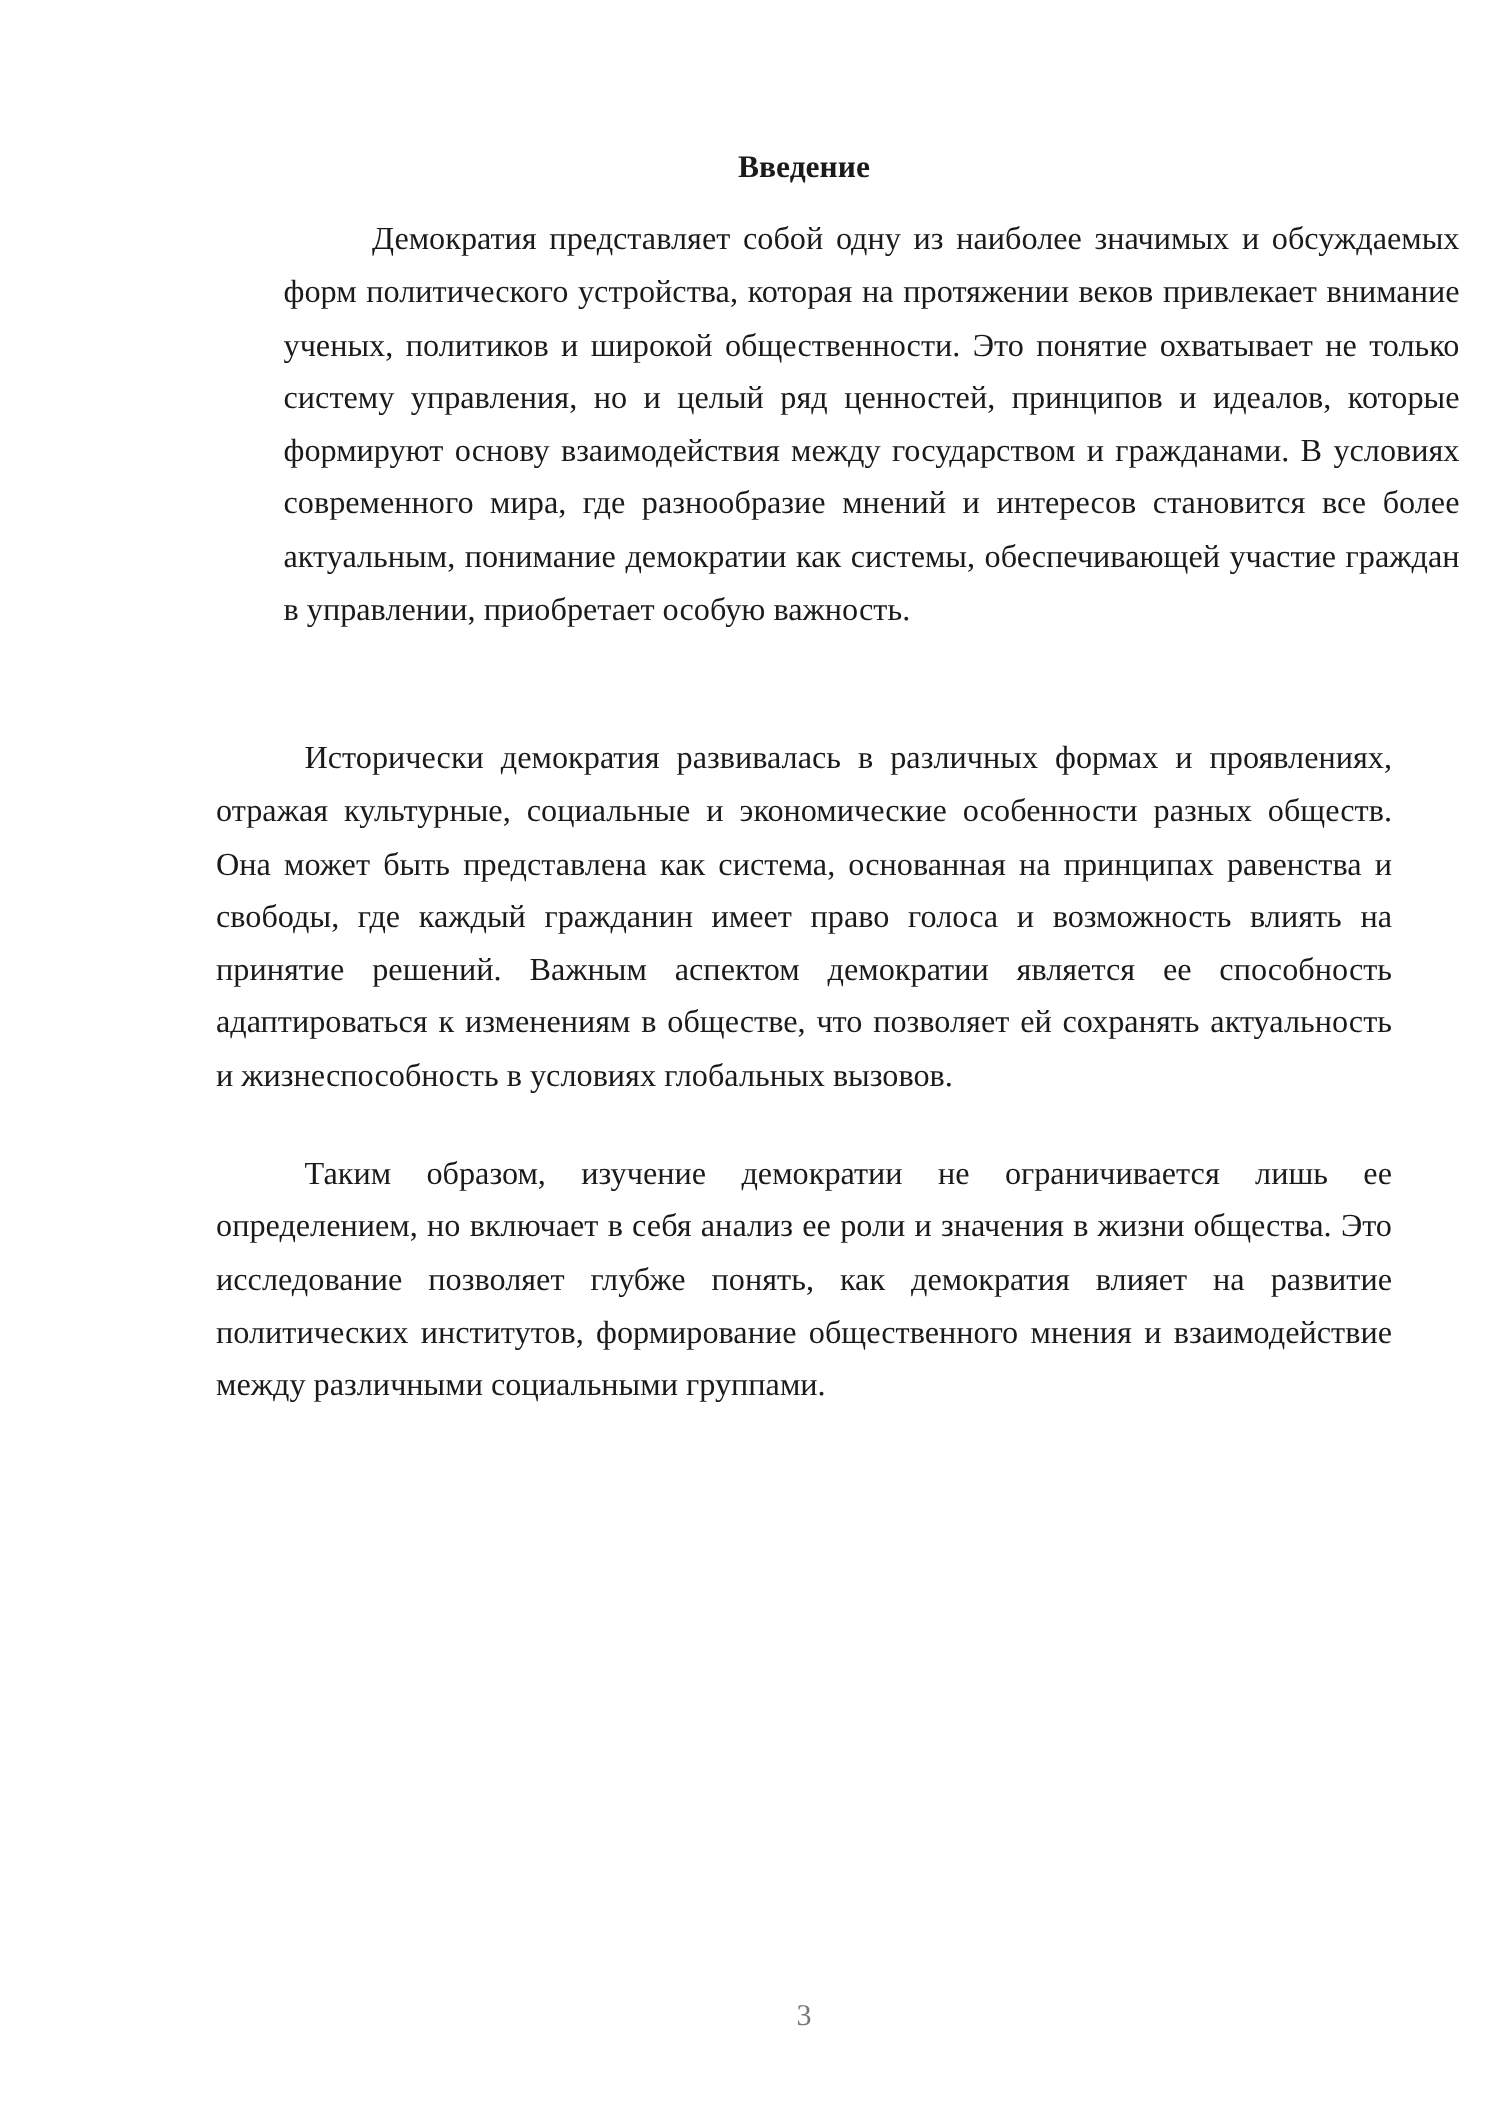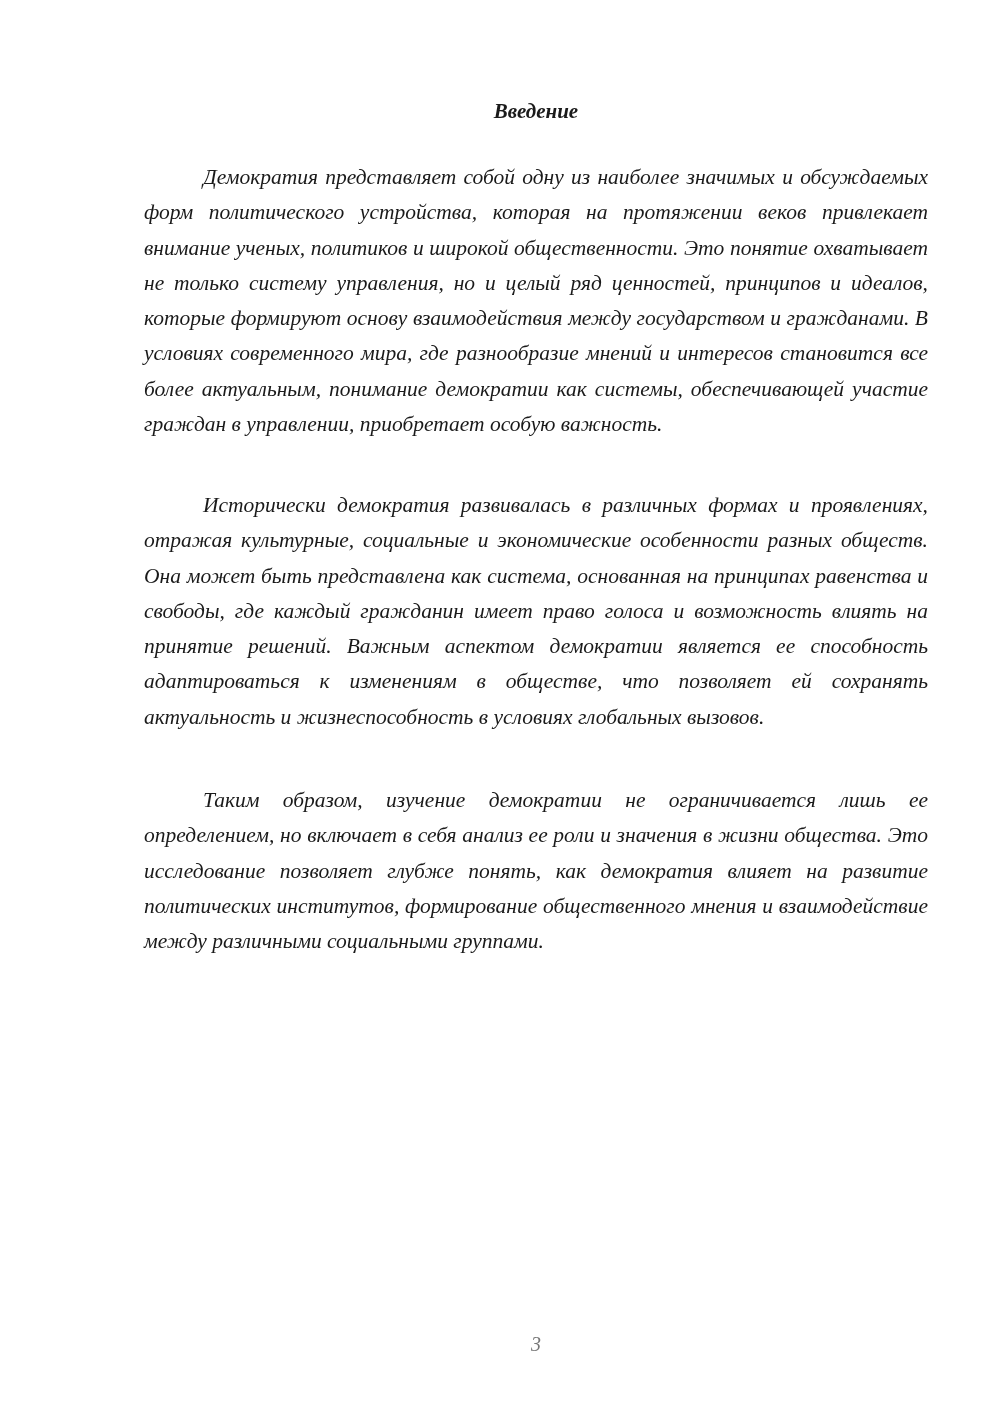--- a/index.html
+++ b/index.html
@@ -1,25 +1,25 @@
 <!DOCTYPE html>
 <html><head>
 <meta charset="utf-8">
 <style>
   html, body { margin:0; padding:0; background:#ffffff; }
   body { width:1000px; height:1414px; position:relative; overflow:hidden;
          font-family:"Liberation Serif", serif; color:#1a1a1a; }
-  .page { position:absolute; left:0; top:0; width:1000px; height:1414px; background:#fff;font-style:italic; }
+  .page { position:absolute; left:0; top:0; width:1000px; height:1414px; background:#fff; }
   .title { position:absolute; top:98px; left:0; width:1072px; text-align:center;
            font-weight:bold; font-size:21px; line-height:26px; }
   .para { position:absolute; left:144px; width:784px; font-size:21.5px; line-height:35.3px;
           text-align:justify; text-indent:59px; margin:0; }
-  #p1 { top:160px; }
+  #p1 { top:142px;margin-left:45px; }
   #p2 { top:488px; }
-  #p3 { top:783px; }
+  #p3 { top:765px; }
   .pagenum { position:absolute; top:1333px; left:0; width:1072px; text-align:center;
              font-size:20px; color:#777; }
 </style>
 </head>
 <body>
 
 <div class="page">
   <div class="title">Введение</div>
   <p class="para" id="p1">Демократия представляет собой одну из наиболее значимых и обсуждаемых форм политического устройства, которая на протяжении веков привлекает внимание ученых, политиков и широкой общественности. Это понятие охватывает не только систему управления, но и целый ряд ценностей, принципов и идеалов, которые формируют основу взаимодействия между государством и гражданами. В условиях современного мира, где разнообразие мнений и интересов становится все более актуальным, понимание демократии как системы, обеспечивающей участие граждан в управлении, приобретает особую важность.</p>
   <p class="para" id="p2">Исторически демократия развивалась в различных формах и проявлениях, отражая культурные, социальные и экономические особенности разных обществ. Она может быть представлена как система, основанная на принципах равенства и свободы, где каждый гражданин имеет право голоса и возможность влиять на принятие решений. Важным аспектом демократии является ее способность адаптироваться к изменениям в обществе, что позволяет ей сохранять актуальность и жизнеспособность в условиях глобальных вызовов.</p>

